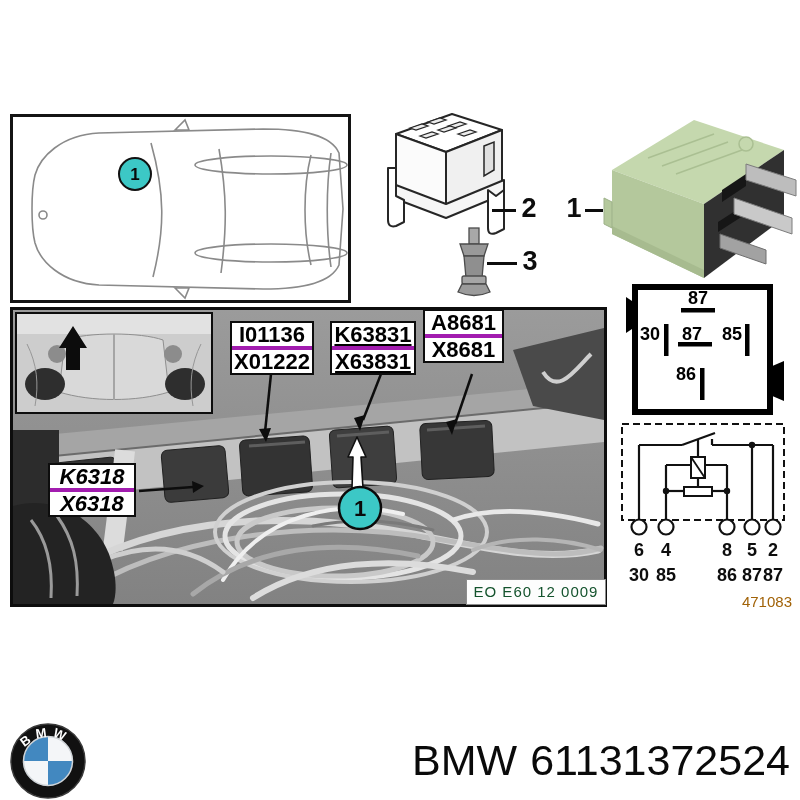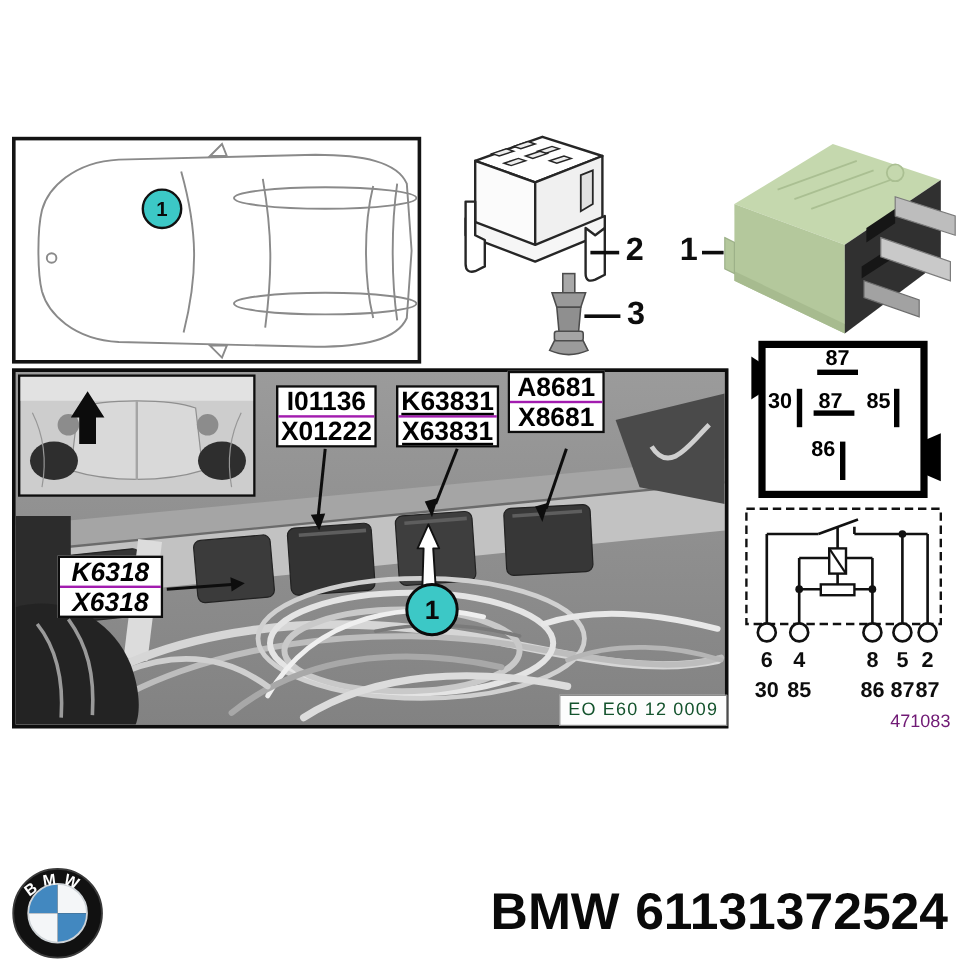--- a/index.html
+++ b/index.html
@@ -7,24 +7,24 @@
     width:800px;height:800px;position:relative;background:#ffffff;
     font-family:"Liberation Sans",sans-serif;overflow:hidden;color:#0d0d0d;
   }
   .abs{position:absolute;}
   .carbox{left:10px;top:114px;width:335px;height:183px;border:3px solid #141414;background:#fff;overflow:hidden;}
   .photo{left:10px;top:307px;width:591px;height:294px;border:3px solid #0d0d0d;background:#949494;overflow:hidden;}
   .inset{left:2px;top:2px;width:194px;height:98px;border:2px solid #0d0d0d;background:#cdcdcd;}
   .callout-num{font-weight:700;font-size:27px;color:#0d0d0d;text-align:center;width:24px;line-height:28px;}
   .cline{background:#0d0d0d;height:3px;}
   .clabel{background:#fff;border:2px solid #0d0d0d;font-weight:700;font-size:22px;line-height:23px;text-align:center;color:#000;z-index:5;}
-  .clabel .row2{border-top:2px solid #a21caf;}
+  .clabel .row2{border-top:4px solid #a21caf;}
   .eo{background:#fdfdfd;border:1px solid #8d8d8d;color:#14532d;font-size:15px;line-height:24px;text-align:center;letter-spacing:1px;z-index:6;}
-  .fig{color:#701a75;font-size:15px;text-align:right;}
-  .pn{right:10px;top:736px;font-size:43px;color:#0a0a0a;white-space:nowrap;font-weight:700;}
+  .fig{color:#a16207;font-size:15px;text-align:right;}
+  .pn{right:10px;top:736px;font-size:43px;color:#0a0a0a;white-space:nowrap;font-weight:400;}
   .pn .num{margin-left:13px;}
   svg{display:block;}
   svg text{font-family:"Liberation Sans",sans-serif;}
 </style>
 </head>
 <body>
 
 <div class="abs carbox">
   <svg width="335" height="183" viewBox="0 0 335 183">
     <g fill="none" stroke="#8a8a8a" stroke-width="1.6">

